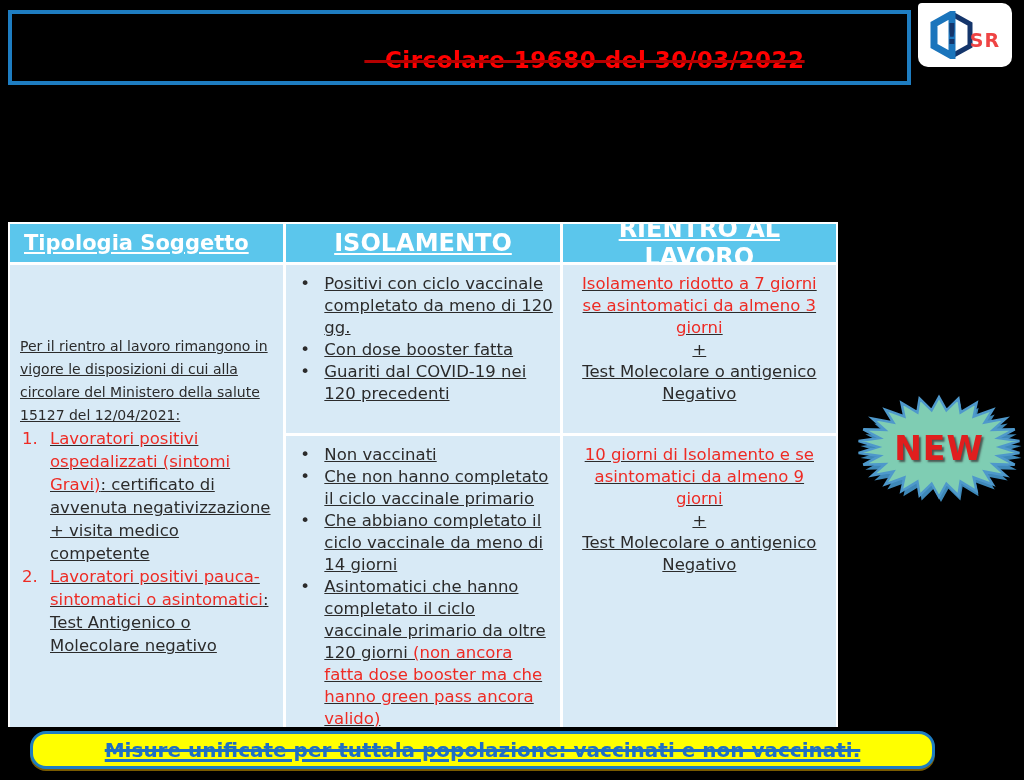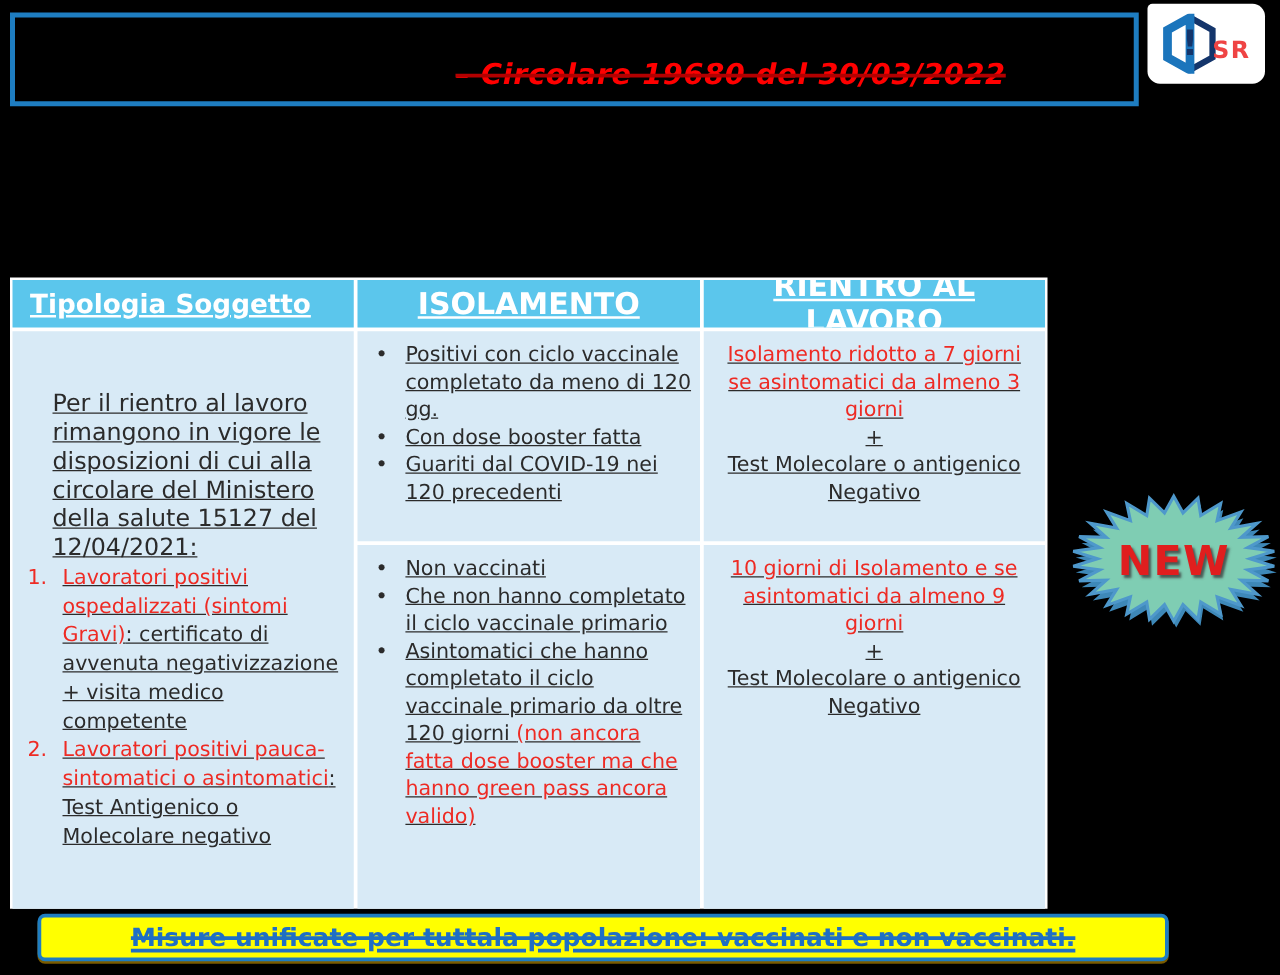--- a/index.html
+++ b/index.html
@@ -6,21 +6,21 @@
   html,body { background:#000; }
   body { font-family:"DejaVu Sans","Liberation Sans",sans-serif; }
   .slide { position:relative; width:1024px; height:780px; background:#000; overflow:hidden; }
 
   
   .title-box { position:absolute; left:8px; top:10px; width:903px; height:75px;
     border:4px solid var(--border-blue); background:#000; }
   .title-text { position:absolute; left:0; right:0; bottom:8px; text-align:center;
     padding-left:250px; font-size:23px; font-weight:bold; color:var(--title-red);
     text-decoration:line-through; text-decoration-color:#b30000; text-decoration-thickness:3px;
-    letter-spacing:.5px;font-style:italic; }
+    letter-spacing:.5px; }
 
   
   .logo-box { position:absolute; left:918px; top:3px; width:94px; height:64px;
     background:#fff; border-radius:4px 10px 10px 10px; display:flex; align-items:center; justify-content:center; }
   .logo-sr { font-size:19px; color:#ef4444; font-weight:600; letter-spacing:1px; margin-left:-4px; margin-top:10px; }
 
   
   .covid-table { position:absolute; left:8px; top:222px; width:830px; height:505px;
     display:grid; grid-template-columns:1fr 1fr 1fr;
     grid-template-rows:38px 168px 291px; gap:3px; background:#fff; padding:2px; }
@@ -32,34 +32,34 @@
   .cell-span { grid-row:2 / span 2; display:flex; flex-direction:column; justify-content:center; padding:8px 10px 8px 10px; }
 
   ul.bullets { list-style:none; padding:8px 6px 4px 4px; }
   ul.bullets li { position:relative; padding-left:34px; }
   ul.bullets li::before { content:"\2022"; position:absolute; left:10px; }
 
   .iso-cell { text-align:center; padding:8px 10px; }
   .red { color:var(--red); }
   .plus { color:var(--body-text); }
 
-  .rientro-intro { line-height:23px; font-size:19px;margin-left:22px; }
+  .rientro-intro { line-height:23px; font-size:14px; }
   ol.numbered { list-style:none; }
   ol.numbered li { position:relative; padding-left:30px; line-height:23px; }
   ol.numbered .num { position:absolute; left:2px; color:var(--red); }
 
   
   .new-badge { position:absolute; left:856px; top:394px; width:166px; height:112px; }
   .new-label { position:absolute; left:0; top:0; width:166px; height:108px; display:flex;
     align-items:center; justify-content:center; font-size:33px; font-weight:bold;
     color:var(--badge-text); text-shadow:2px 2px 2px rgba(60,60,60,.8); letter-spacing:1px; }
 
   
   .footer-bar { position:absolute; left:30px; top:731px; width:905px; height:38px;
-    background:var(--footer-yellow); border:3px solid var(--border-blue); border-radius:6px;
+    background:var(--footer-yellow); border:3px solid var(--border-blue); border-radius:16px;
     display:flex; align-items:center; justify-content:center; box-shadow:0 2px 0 #7a5b00; }
   .footer-text { color:var(--footer-blue); font-weight:bold; font-size:20px;
     text-decoration:underline line-through; text-decoration-color:var(--footer-blue);
     text-decoration-thickness:2.5px; }
 </style>
 </head>
 <body>
 
 <div class="slide">
 
@@ -105,20 +105,21 @@
         <li>
           <span class="num">2.</span><span class="red">Lavoratori positivi pauca-sintomatici o asintomatici</span><span>: Test Antigenico o Molecolare negativo</span>
         </li>
       </ol>
     </div>
 
     <div class="cell td">
       <ul class="bullets">
         <li>Non vaccinati</li>
         <li>Che non hanno completato il ciclo vaccinale primario</li>
+        <li>Che abbiano completato il ciclo vaccinale da meno di 14 giorni</li>
         <li><span>Asintomatici che hanno completato il ciclo vaccinale primario da oltre 120 giorni </span><span class="red">(non ancora fatta dose booster ma che hanno green pass ancora valido)</span></li>
       </ul>
     </div>
 
     <div class="cell td iso-cell">
       <div class="red">10 giorni di Isolamento e se asintomatici da almeno 9 giorni</div>
       <div class="plus">+</div>
       <div>Test Molecolare o antigenico Negativo</div>
     </div>
 

